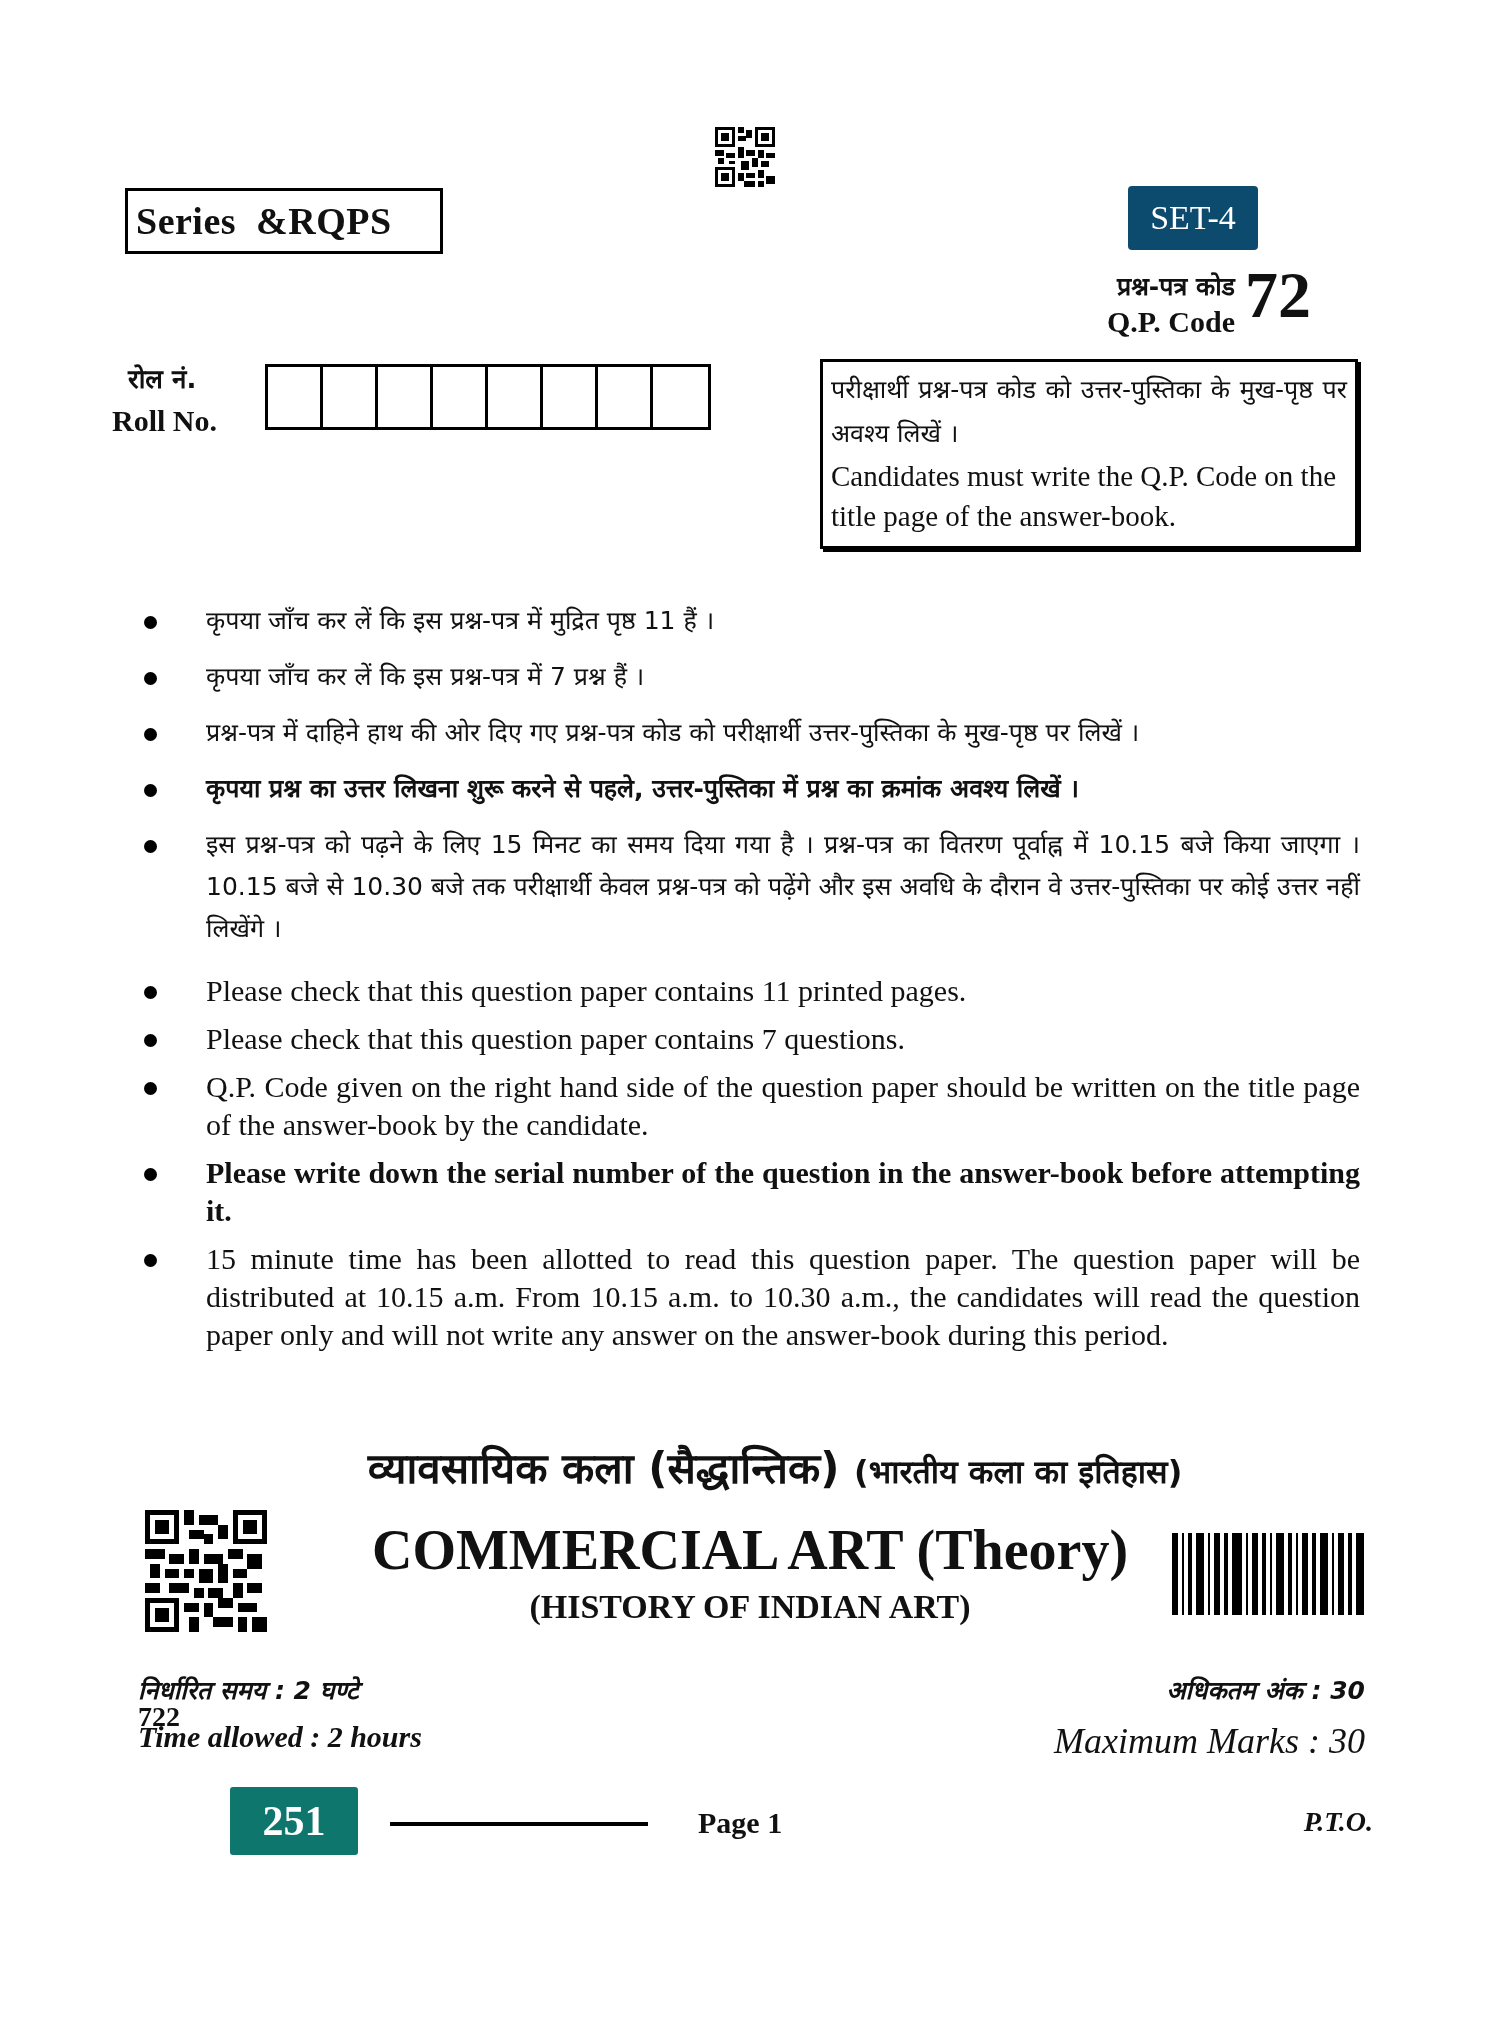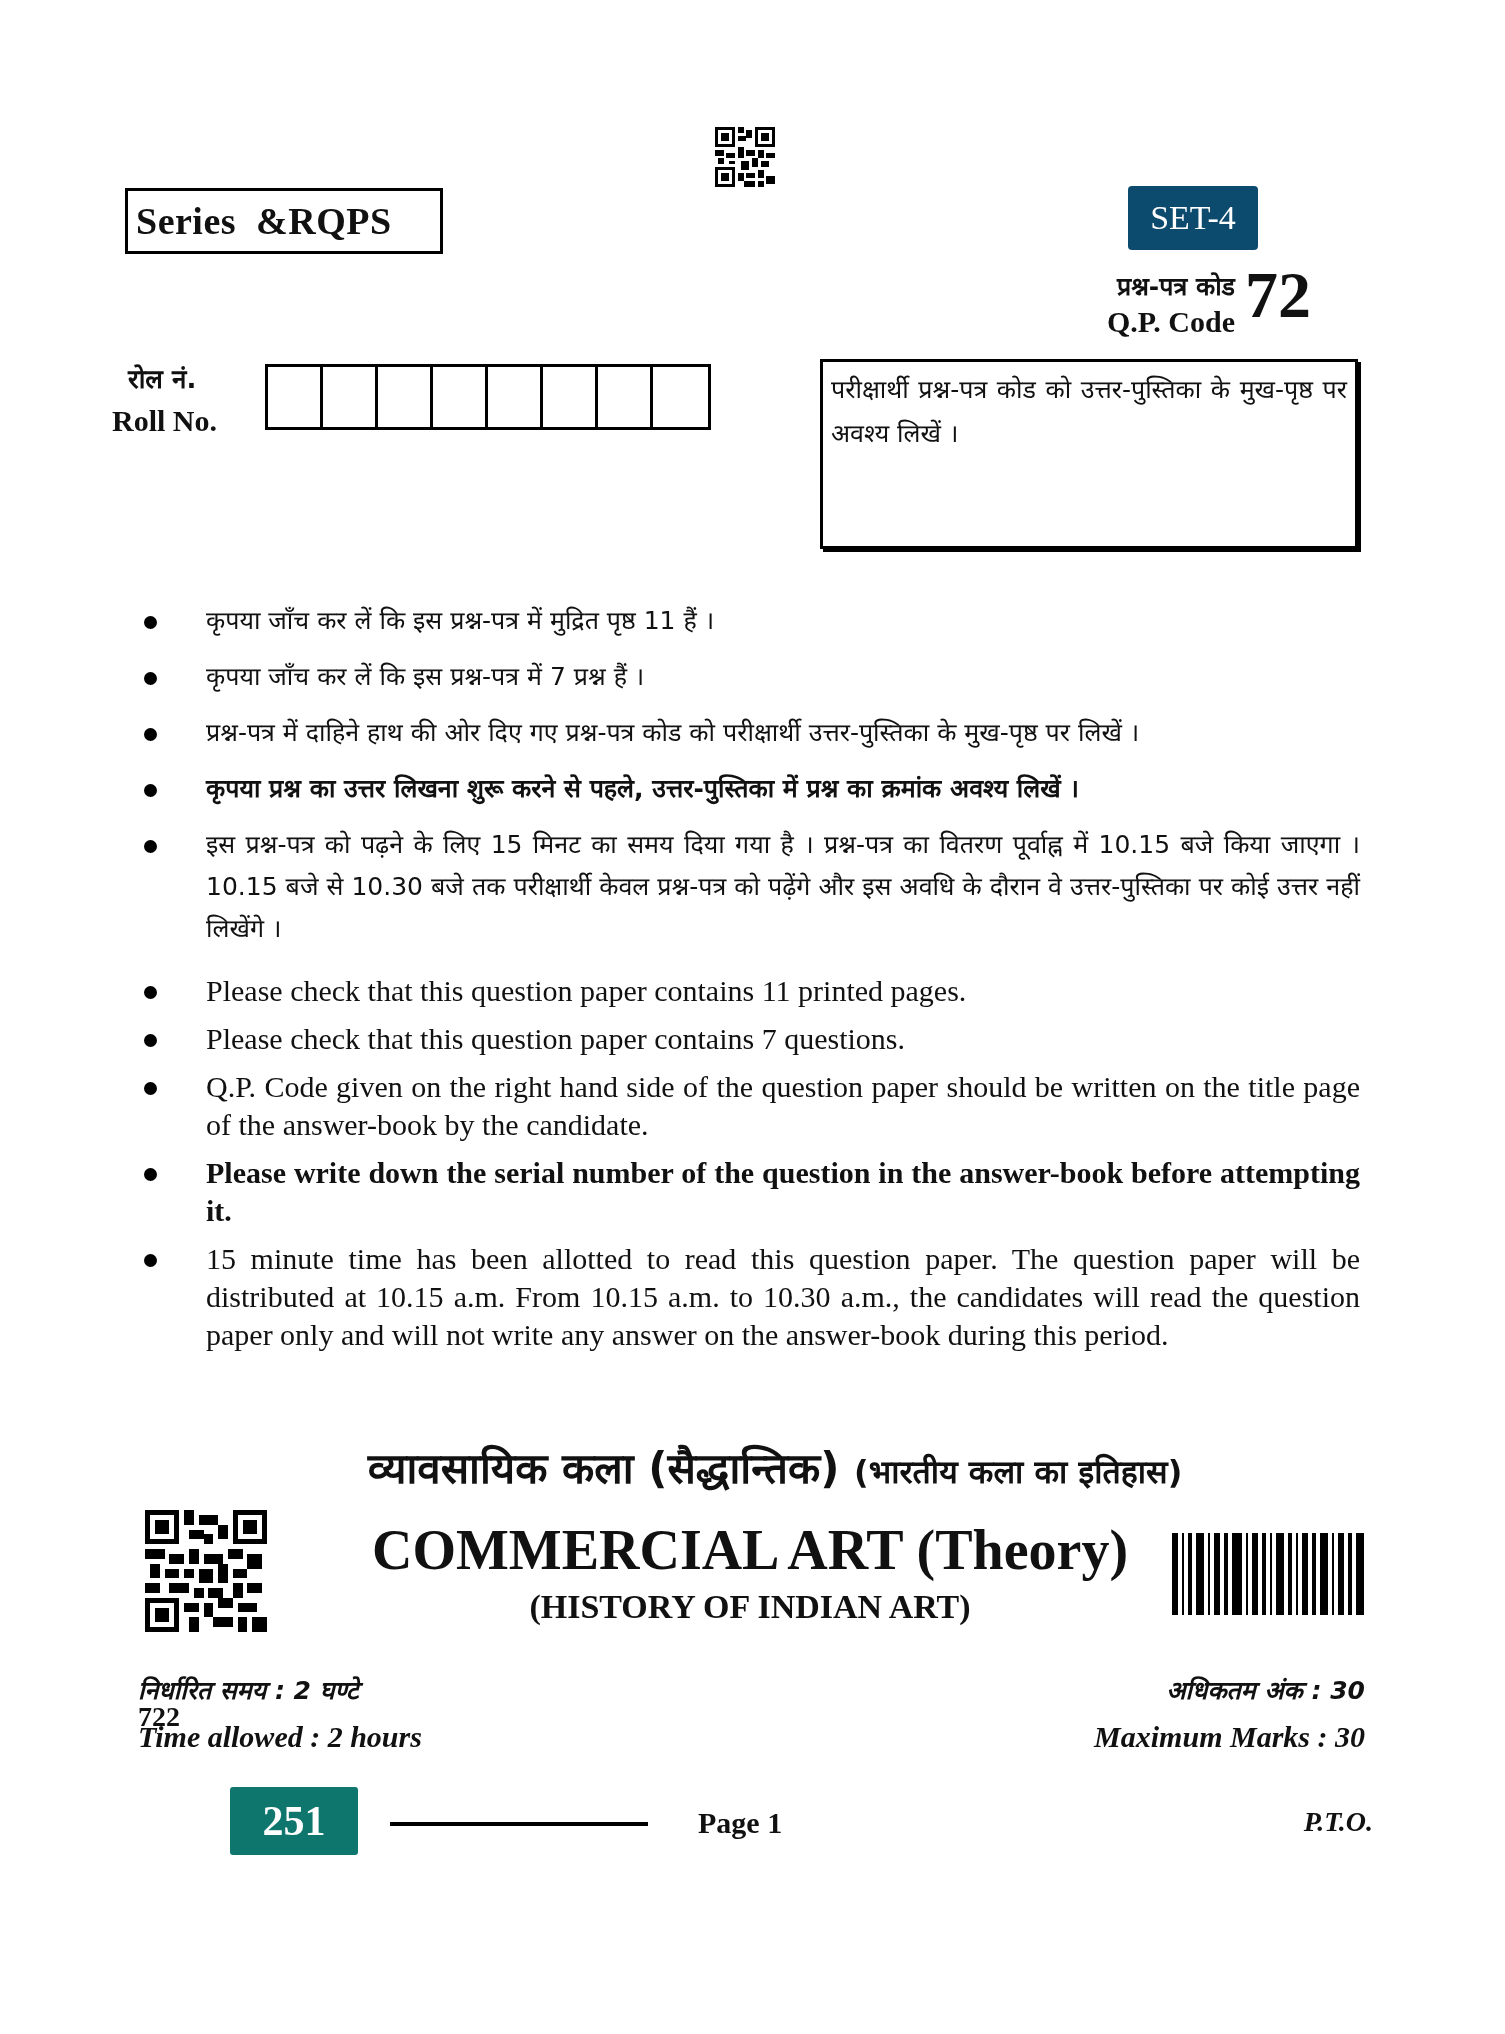--- a/index.html
+++ b/index.html
@@ -91,21 +91,21 @@
       left: 330px; top: 1588px; width: 840px; text-align: center;
       font-family: Liberation Serif, serif; font-weight: bold; font-size: 34px;
     }
     .barcode { left: 1172px; top: 1533px; width: 192px; height: 82px; }
     .barcode svg { width: 100%; height: 100%; display: block; }
 
     
     .time-hi { left: 138px; top: 1672px; font-family: "DejaVu Sans", sans-serif; font-style: italic; font-weight: bold; font-size: 25px; }
     .time-en { left: 138px; top: 1720px; font-family: "Liberation Serif", serif; font-style: italic; font-size: 30px; font-weight: bold; }
     .marks-hi { right: 140px; top: 1672px; font-family: "DejaVu Sans", sans-serif; font-style: italic; font-weight: bold; font-size: 25px; text-align: right; }
-    .marks-en { right: 140px; top: 1720px; font-family: "Liberation Serif", serif; font-style: italic; font-weight: bold; font-size: 30px; text-align: right; }
+    .marks-en { right: 140px; top: 1720px; font-family: "Liberation Serif", serif; font-style: italic; font-weight: normal; font-size: 36px; text-align: right; }
 
     
     .footer-code { left: 138px; top: 1701px; font-family: "Liberation Serif", serif; font-weight: bold; font-size: 28px; }
     .footer-badge {
       left: 230px; top: 1787px; width: 128px; height: 68px; background: #0f766e; color: #fff;
       border-radius: 3px; font-family: "Liberation Serif", serif; font-size: 42px; font-weight: bold;
       text-align: center; line-height: 68px;
     }
     .footer-rule { left: 390px; top: 1822px; width: 258px; height: 4px; background: #000; }
     .footer-page { left: 698px; top: 1806px; font-family: "Liberation Serif", serif; font-weight: bold; font-size: 30px; }
@@ -164,20 +164,21 @@
   <div class="roll-cell"></div>
   <div class="roll-cell"></div>
   <div class="roll-cell"></div>
   <div class="roll-cell"></div>
   <div class="roll-cell"></div>
   <div class="roll-cell"></div>
 </div>
 
 <div class="abs qp-box">
   <div class="hi">परीक्षार्थी प्रश्न-पत्र कोड को उत्तर-पुस्तिका के मुख-पृष्ठ पर अवश्य लिखें ।</div>
+  <div class="en">Candidates must write the Q.P. Code on the title page of the answer-book.</div>
 </div>
 
 <div class="abs instructions">
   <div class="instr-item hi-item">
     <span class="bullet"></span>
     <span>कृपया जाँच कर लें कि इस प्रश्न-पत्र में मुद्रित पृष्ठ 11 हैं ।</span>
   </div>
   <div class="instr-item hi-item">
     <span class="bullet"></span>
     <span>कृपया जाँच कर लें कि इस प्रश्न-पत्र में 7 प्रश्न हैं ।</span>

